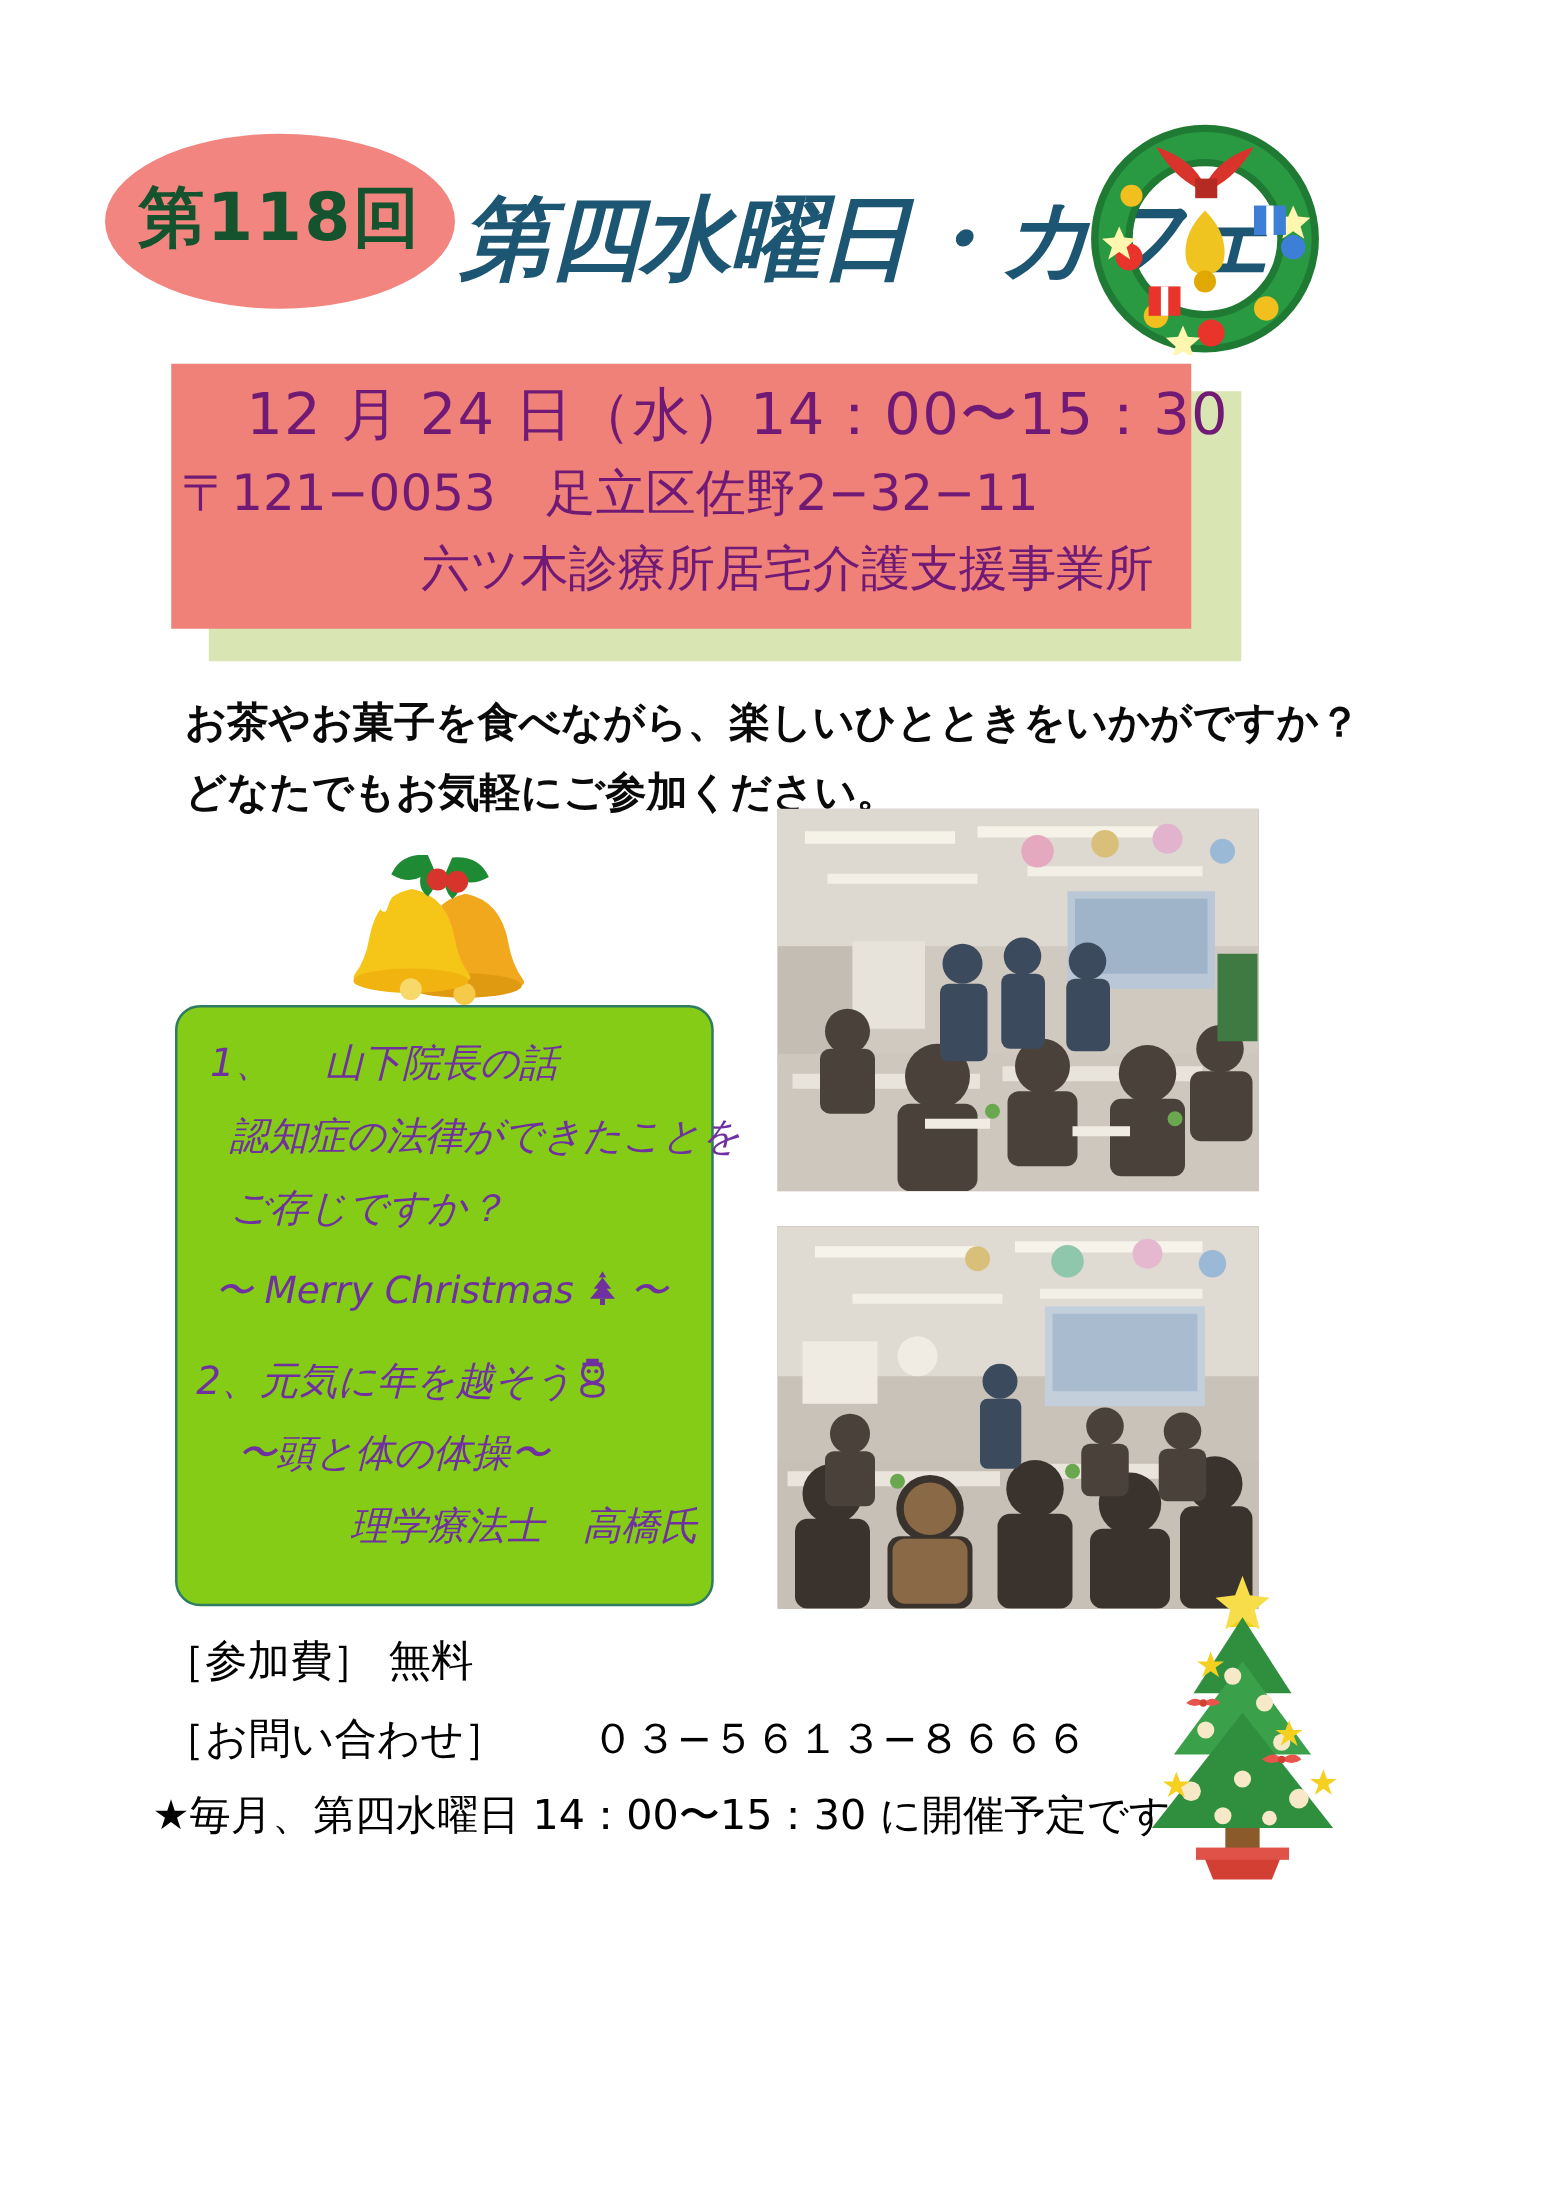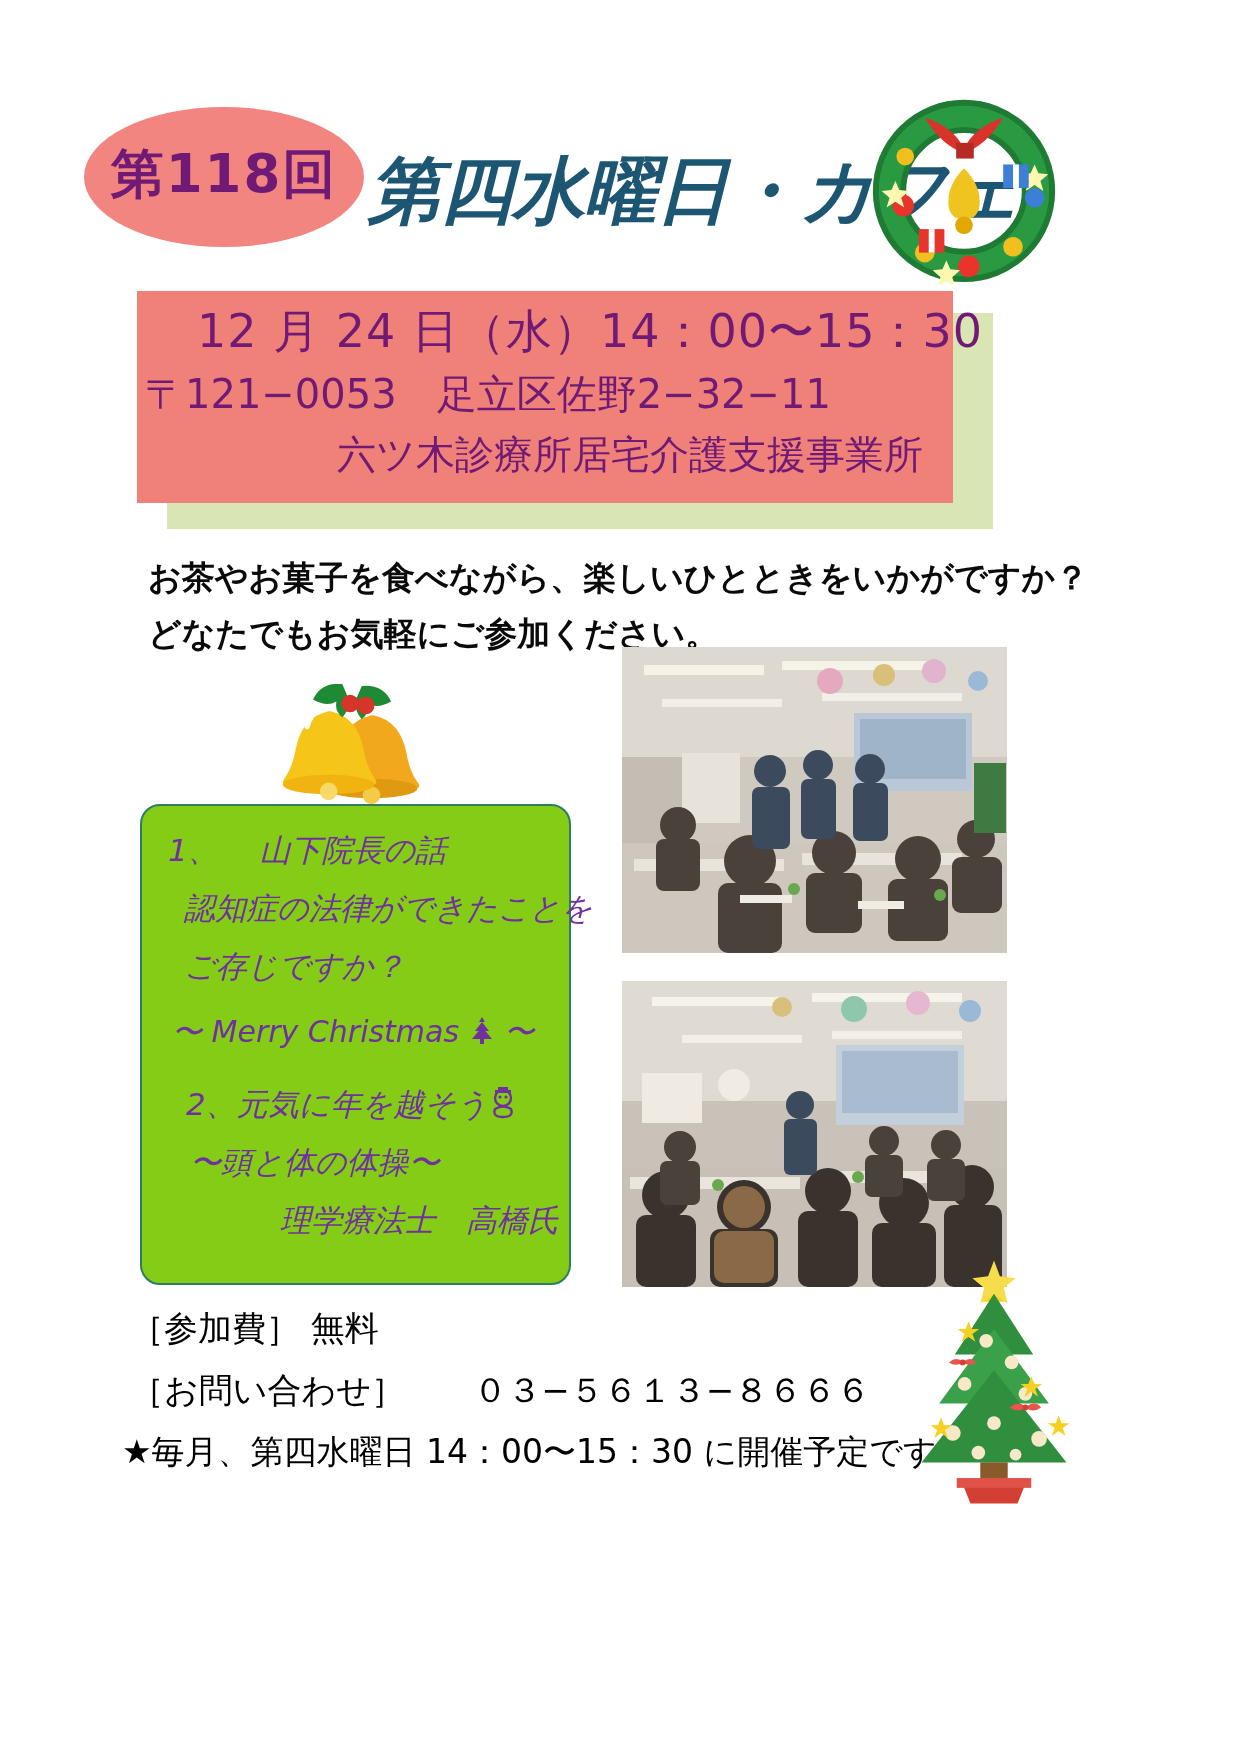--- a/index.html
+++ b/index.html
@@ -12,21 +12,21 @@
   .page{position:relative;width:1241px;height:1755px;}
 
   
   .header{position:absolute;left:0;top:0;width:1241px;height:300px;}
   .badge-ellipse{
     position:absolute;left:84px;top:107px;width:280px;height:140px;
     background:#f28580;border-radius:50%;
     display:flex;align-items:center;justify-content:center;
   }
   .badge-text{
-    color:#701a75;font-size:53px;font-weight:bold;letter-spacing:2px;
+    color:#14532d;font-size:53px;font-weight:bold;letter-spacing:2px;
     font-family:"DejaVu Sans",sans-serif;white-space:nowrap;
     transform:translateY(-2px);
   }
   .main-title{
     position:absolute;left:368px;top:143px;
     color:#1d5673;font-size:73px;font-weight:bold;
     letter-spacing:-1px;white-space:nowrap;
     font-family:"DejaVu Sans",sans-serif;
     font-style:italic;
   }
@@ -74,21 +74,21 @@
   }
   .program-inner{position:relative;width:100%;height:100%;}
   .p-line{
     position:absolute;color:#7030a0;font-family:"DejaVu Sans",sans-serif;
     white-space:nowrap;font-size:31px;
   }
   .p1{left:26px;top:24px;}
   .p2{left:42px;top:82px;}
   .p3{left:42px;top:140px;}
   .p4{left:30px;top:206px;font-size:30px;}
-  .p5{left:44px;top:278px;text-align:center;}
+  .p5{left:15px;top:278px;text-align:center;}
   .p6{left:48px;top:336px;}
   .p7{left:138px;top:394px;}
   .tree-glyph,.snow-glyph{display:inline-block;vertical-align:-4px;}
 
   
   .photo{
     position:absolute;overflow:hidden;background:#b9b4ab;
   }
   .photo1{left:622px;top:647px;width:385px;height:306px;}
   .photo2{left:622px;top:981px;width:385px;height:306px;}

